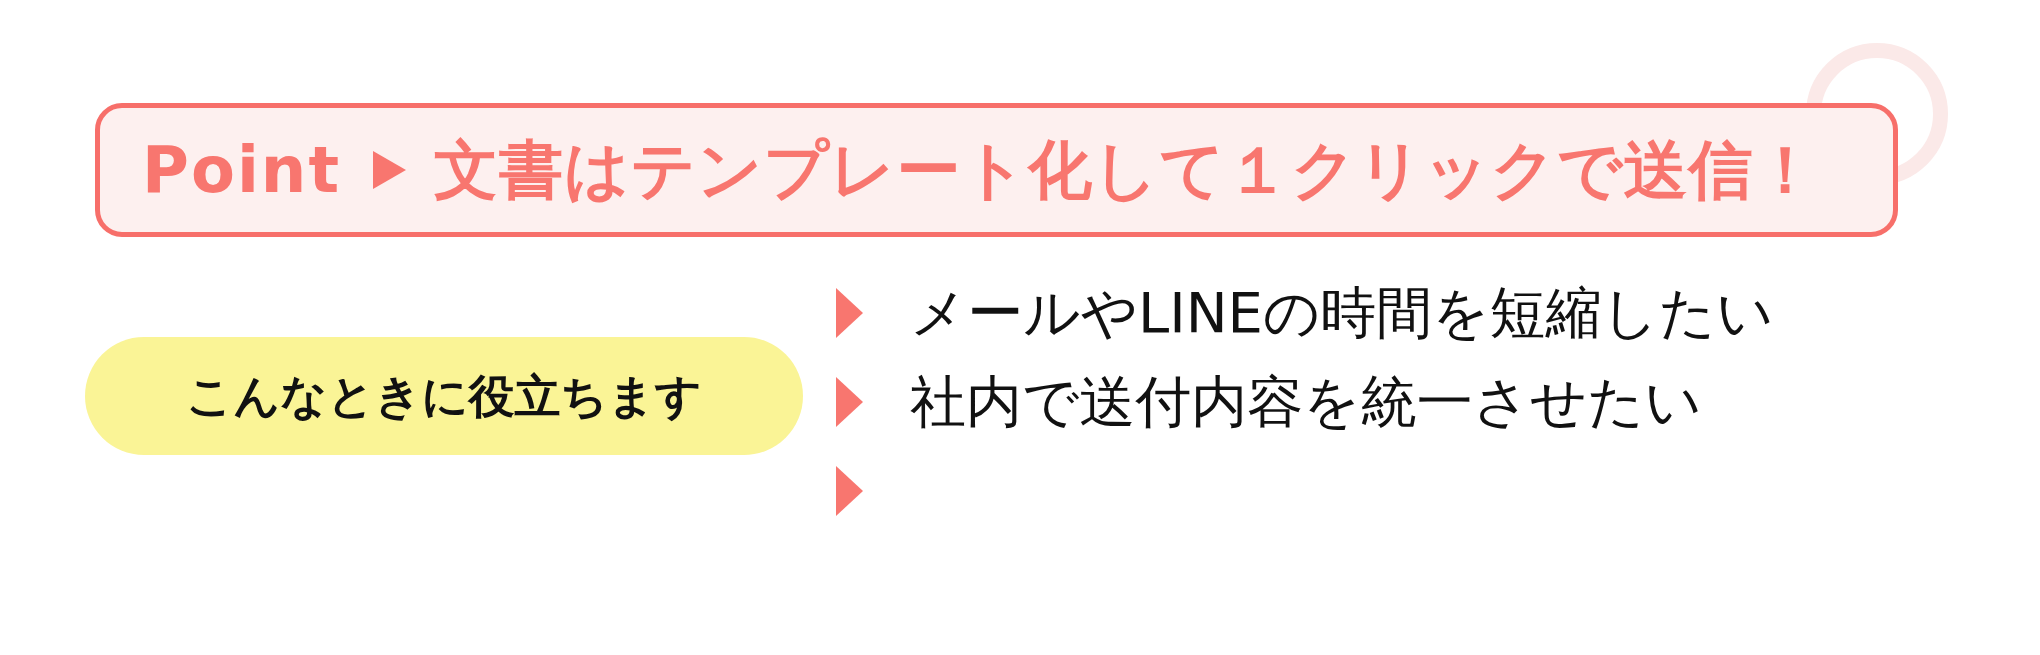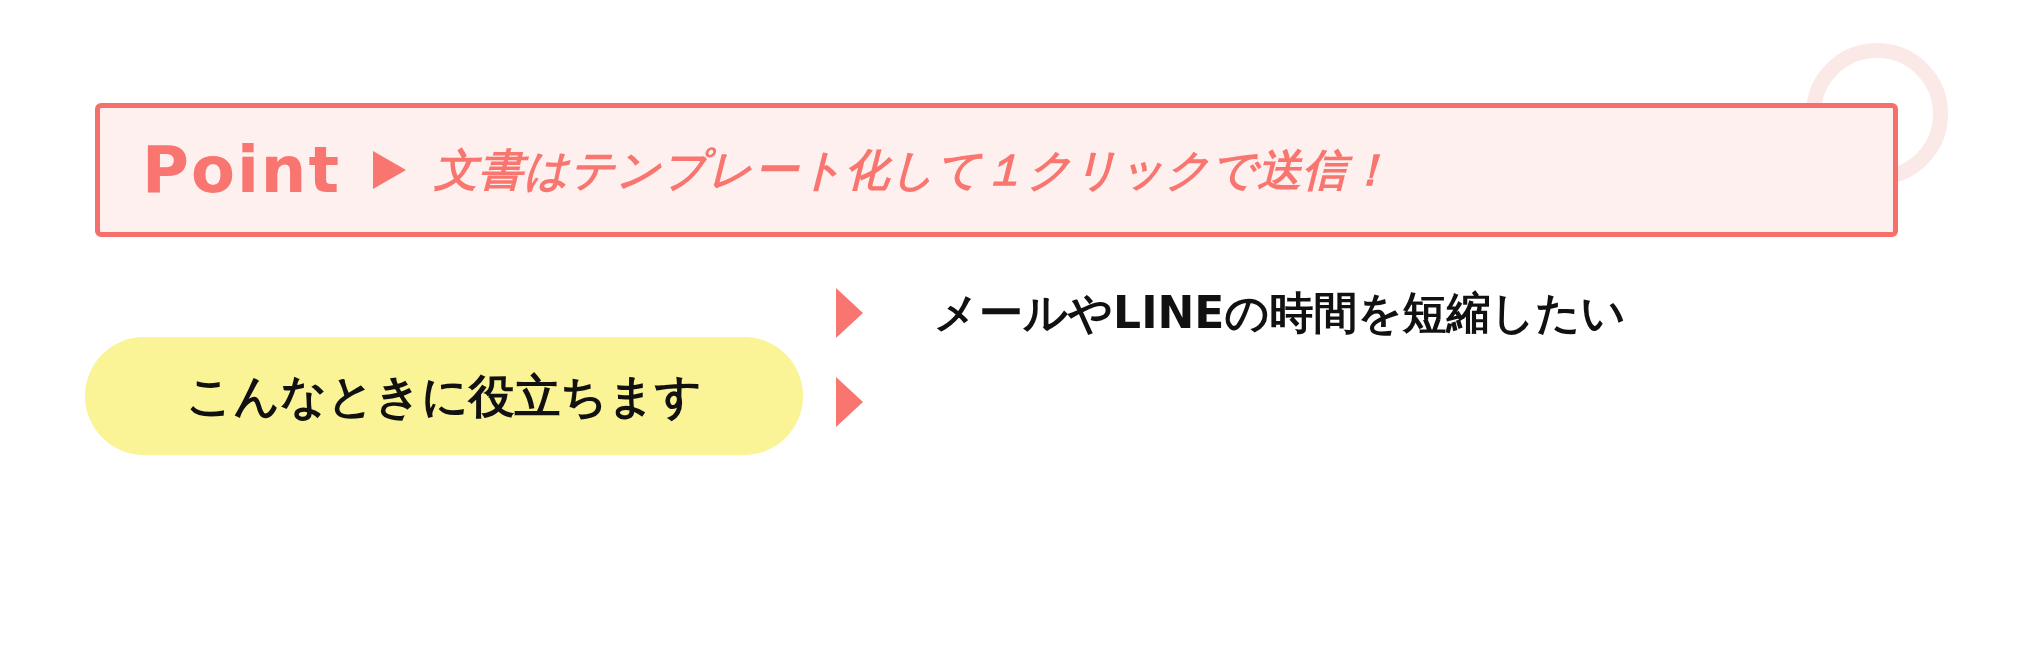--- a/index.html
+++ b/index.html
@@ -37,21 +37,21 @@
 
   
   .banner {
     position: absolute;
     left: 95px;
     top: 103px;
     width: 1803px;
     height: 134px;
     background: var(--banner-bg);
     border: 5px solid var(--coral-border);
-    border-radius: 6px;
+    border-radius: 27px;
     display: flex;
     align-items: center;
     padding-left: 42px;
     z-index: 2;
   }
   .point-label {
     color: var(--coral);
     font-size: 64px;
     font-weight: bold;
     letter-spacing: 2px;
@@ -64,26 +64,25 @@
   }
   .tri-banner {
     margin-left: 32px;
     border-left: 33px solid var(--coral);
     border-top: 19px solid transparent;
     border-bottom: 19px solid transparent;
   }
   .banner-title {
     margin-left: 28px;
     color: var(--coral);
-    font-size: 44px;
+    font-size: 64px;
     font-weight: bold;
     letter-spacing: 1px;
     line-height: 1;
     white-space: nowrap;
-    font-style: italic;
   }
 
   
   .pill {
     position: absolute;
     left: 85px;
     top: 337px;
     width: 718px;
     height: 118px;
     background: var(--yellow);
@@ -115,24 +114,24 @@
     display: flex;
     align-items: center;
   }
   .tri-bullet {
     flex: 0 0 auto;
     border-left: 27px solid var(--coral);
     border-top: 25px solid transparent;
     border-bottom: 25px solid transparent;
   }
   .bullet-text {
-    margin-left: 71px;
+    margin-left: 47px;
     color: var(--ink);
-    font-size: 44px;
-    font-weight: bold;
+    font-size: 56px;
+    font-weight: normal;
     line-height: 1;
     white-space: nowrap;
   }
 </style>
 </head>
 <body>
 
 <div class="stage">
 
   <div class="ring"></div>
@@ -147,16 +146,20 @@
     <span class="pill-text">こんなときに役立ちます</span>
   </div>
 
   <div class="bullets">
     <div class="bullet-row">
       <span class="tri tri-bullet"></span>
       <span class="bullet-text">メールやLINEの時間を短縮したい</span>
     </div>
     <div class="bullet-row">
       <span class="tri tri-bullet"></span>
+      <span class="bullet-text">社内で送付内容を統一させたい</span>
+    </div>
+    <div class="bullet-row">
+      <span class="tri tri-bullet"></span>
     </div>
   </div>
 
 </div>
 
 </body></html>

